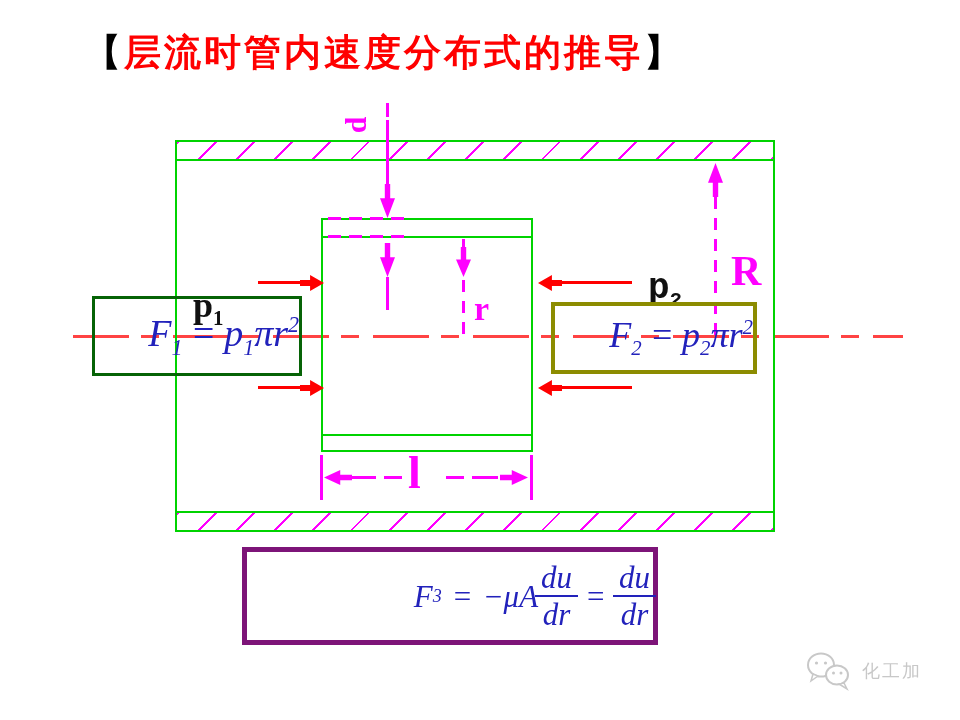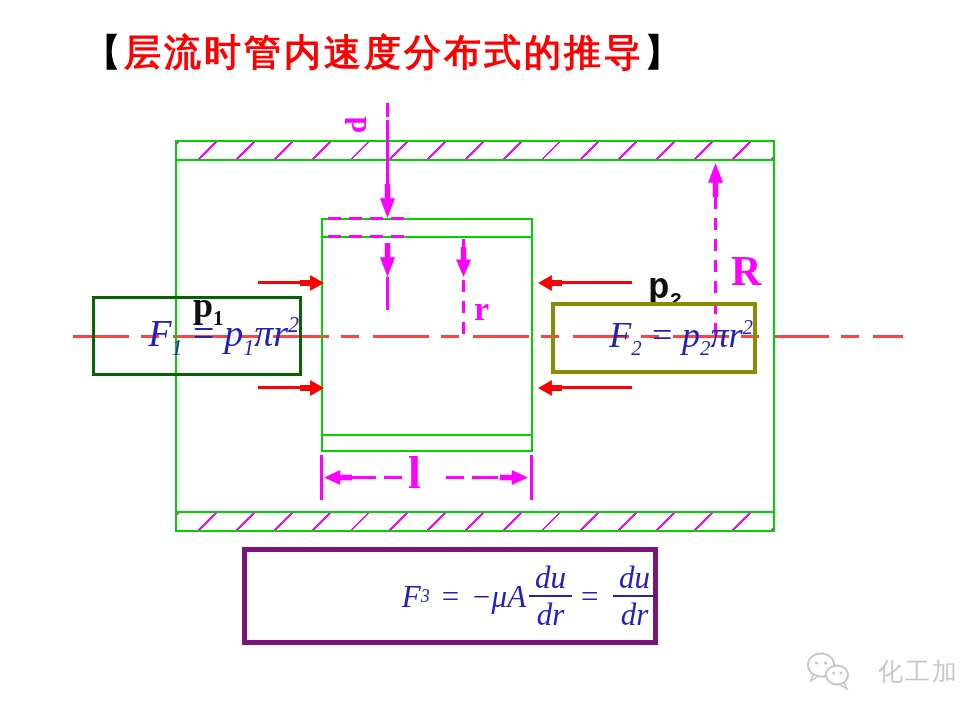--- a/index.html
+++ b/index.html
@@ -47,27 +47,27 @@
         justify-content:flex-end;background:transparent;}
   .f1box{border:3px solid #066306;}
   .f2box{border:4px solid #8c8c00;}
   .f3box{border:5px solid #7d1478;background:#ffffff;}
   .formula{color:#2222bb;font-style:italic;font-size:38px;white-space:nowrap;line-height:1;}
   .formula sub{font-size:58%;}
   .formula sup{font-size:58%;}
   .formula .eq{margin:0 8px;}
   .f3 .eq{margin:0 10px;}
   .f3{font-size:31px;display:flex;align-items:center;}
-  .frac{display:inline-flex;flex-direction:column;align-items:center;margin-left:6px;vertical-align:middle;}
+  .frac{display:inline-flex;flex-direction:column;align-items:center;vertical-align:middle;}
   .frac .bar{width:100%;height:0;border-top:2px solid #2222bb;margin:2px 0;}
   .frac span{padding:0 3px;}
 
   
   .watermark{position:absolute;left:804px;top:650px;display:flex;align-items:center;color:#c8c8c8;}
-  .wm-text{font-family:"Liberation Sans", sans-serif;font-size:25px;letter-spacing:2px;margin-left:24px;}
+  .wm-text{font-family:"Liberation Sans", sans-serif;font-size:18px;letter-spacing:2px;margin-left:8px;}
 </style>
 </head>
 <body>
 
 <div class="title">
   <span class="bracket">【</span><span class="ttext">层流时管内速度分布式的推导</span><span class="bracket">】</span>
 </div>
 
 <div class="centerline" style="left:73px;top:335px;width:830px;"></div>
 

